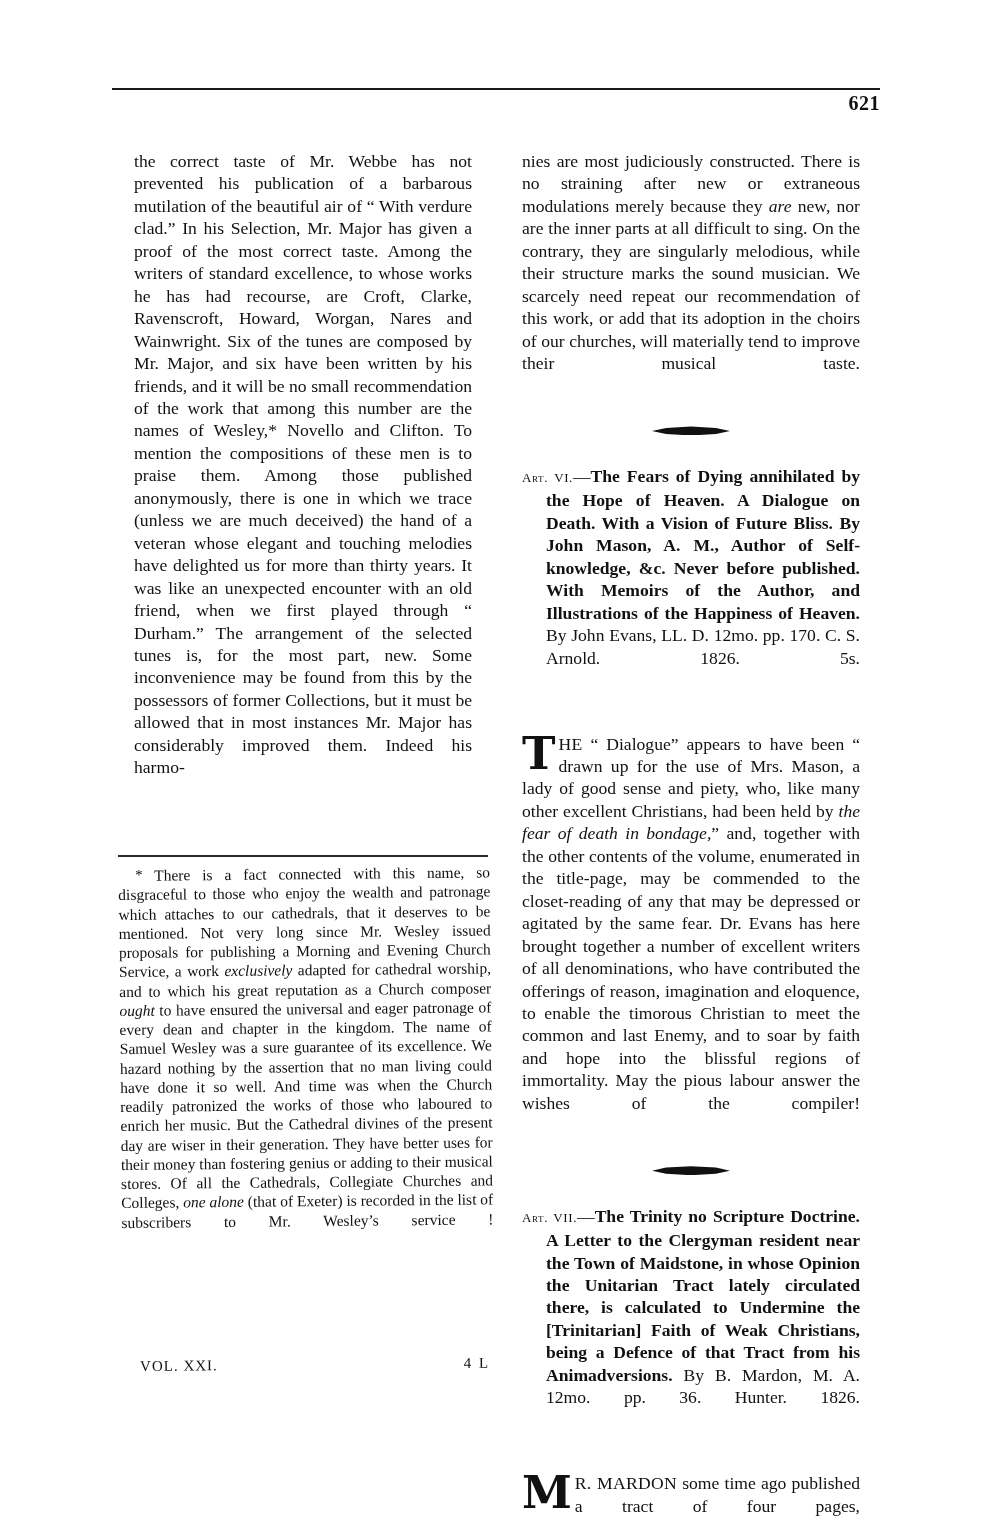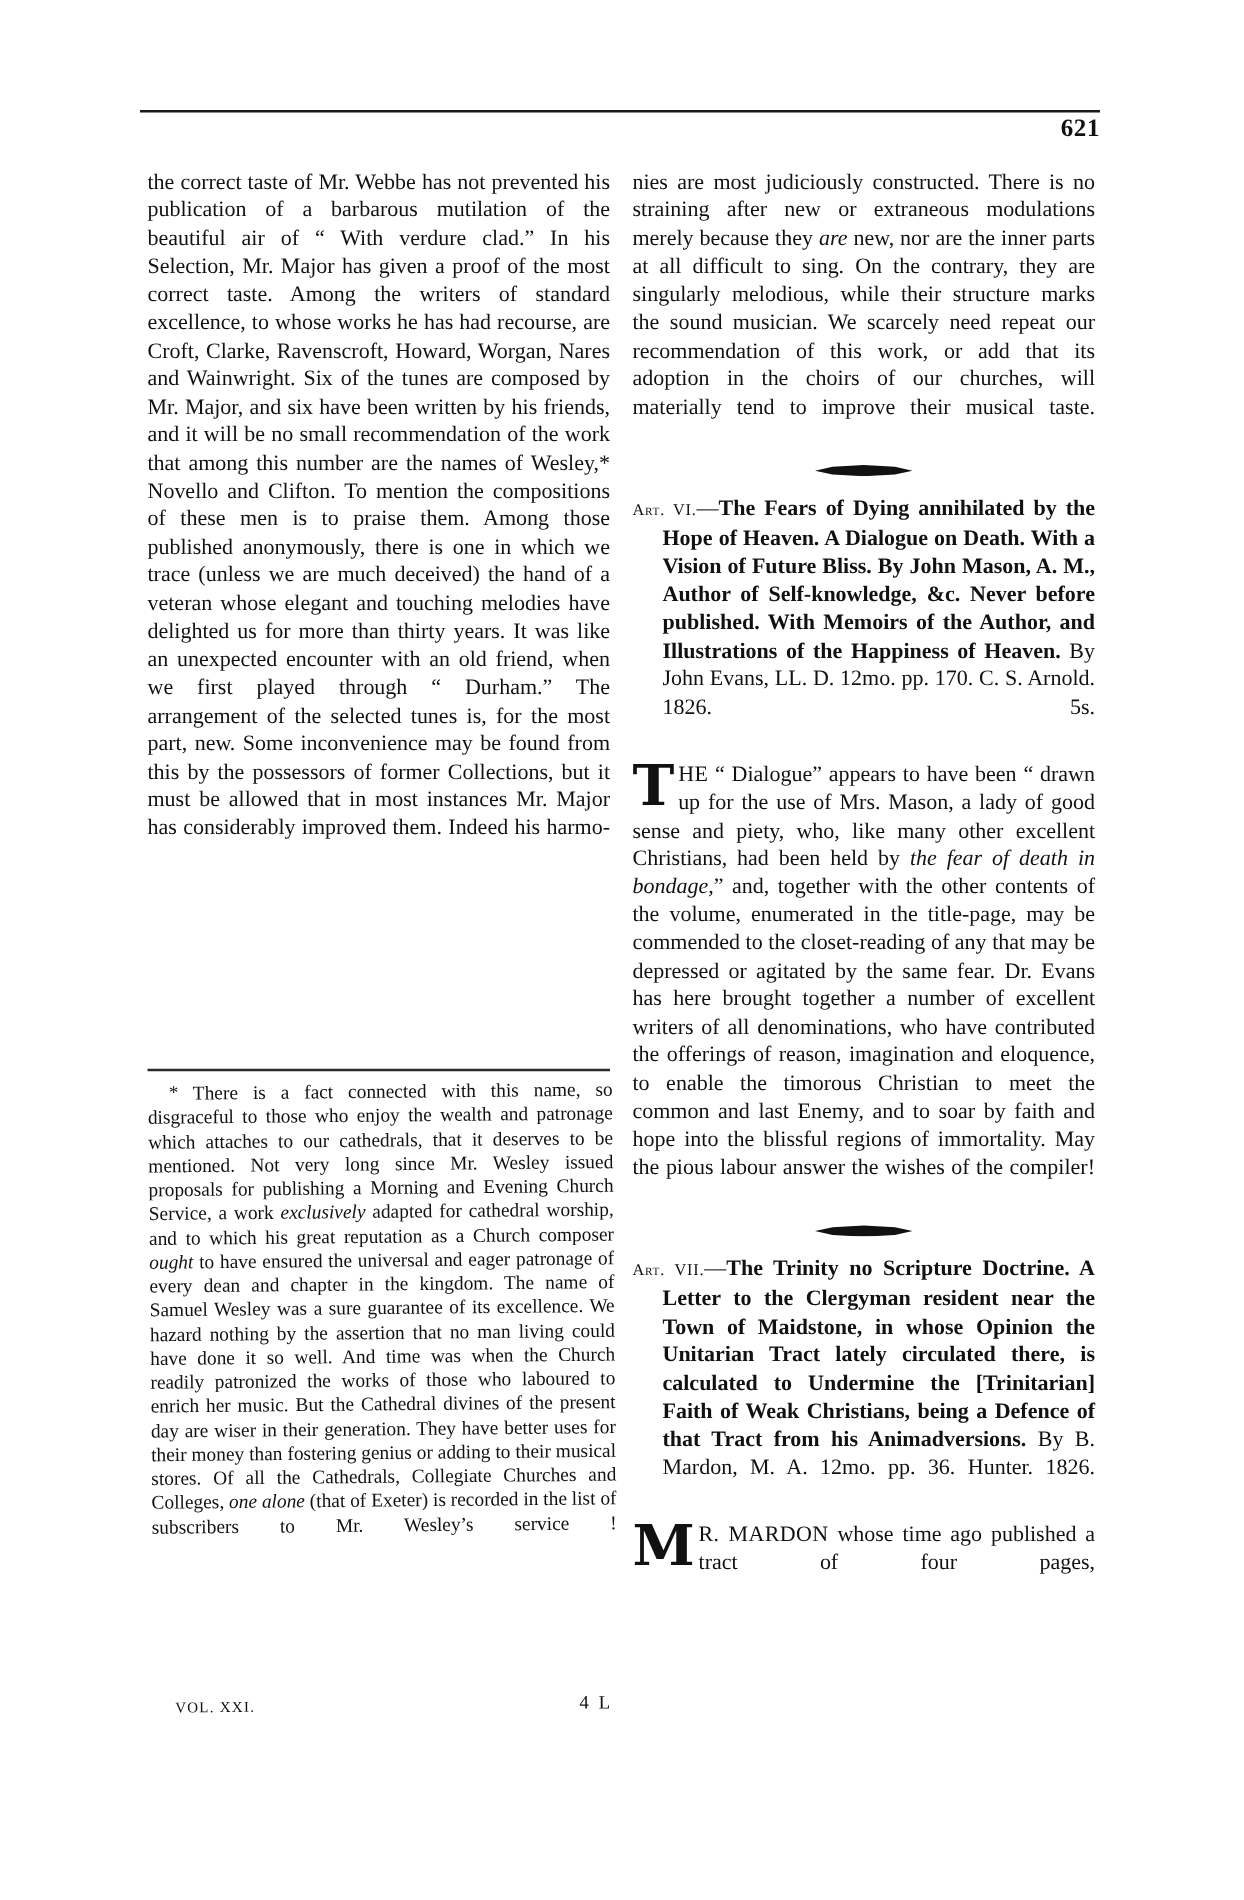--- a/index.html
+++ b/index.html
@@ -67,21 +67,21 @@
     text-align: justify;
     text-justify: inter-word;
     font-size: 17.6px;
     line-height: 22.45px;
     hyphens: manual;
   }
   .col-left  { left: 118px; }
   .col-right { left: 506px; }
 
   .col p {
-    margin: 0;
+    margin: 16px;
     text-align: justify;
   }
   .col p.body {
     text-indent: 0;
   }
 
   
   .col p.body::after {
     content: "";
     display: inline-block;
@@ -132,21 +132,21 @@
     display: flex;
     justify-content: space-between;
     align-items: baseline;
     font-size: 14px;
     transform: rotate(-0.55deg);
     transform-origin: 0 0;
   }
   .vol-label {
     font-variant: small-caps;
     letter-spacing: 1px;
-    font-size: 12px;
+    font-size: 15px;
   }
   .sig-mark {
     font-size: 15px;
     letter-spacing: 2px;
   }
 
   
   .ornament {
     width: 370px;
     height: 18px;
@@ -259,16 +259,16 @@
     <div class="spacer-sm"></div>
     <div class="ornament">
       <span class="lozenge"></span>
     </div>
     <div class="spacer-sm"></div>
 
     <p class="art-head"><span class="art-label">Art. VII.</span><span>—</span><span class="art-title">The Trinity no Scripture Doctrine. A Letter to the Clergyman resident near the Town of Maidstone, in whose Opinion the Unitarian Tract lately circulated there, is calculated to Undermine the [Trinitarian] Faith of Weak Christians, being a Defence of that Tract from his Animadversions.</span><span class="art-imprint"> By B. Mardon, M. A. 12mo. pp. 36. Hunter. 1826.</span></p>
 
     <div class="spacer-sm"></div>
 
-    <p class="dropcap-para nostretch"><span class="dropcap">M</span><span class="smallcapsrun">R. MARDON</span><span> whose time ago published a tract of four pages,</span></p>
+    <p class="dropcap-para nostretch"><span class="dropcap">M</span><span class="smallcapsrun">R. MARDON</span><span> some time ago published a tract of four pages,</span></p>
 
   </div>
 </div>
 
 </body></html>

